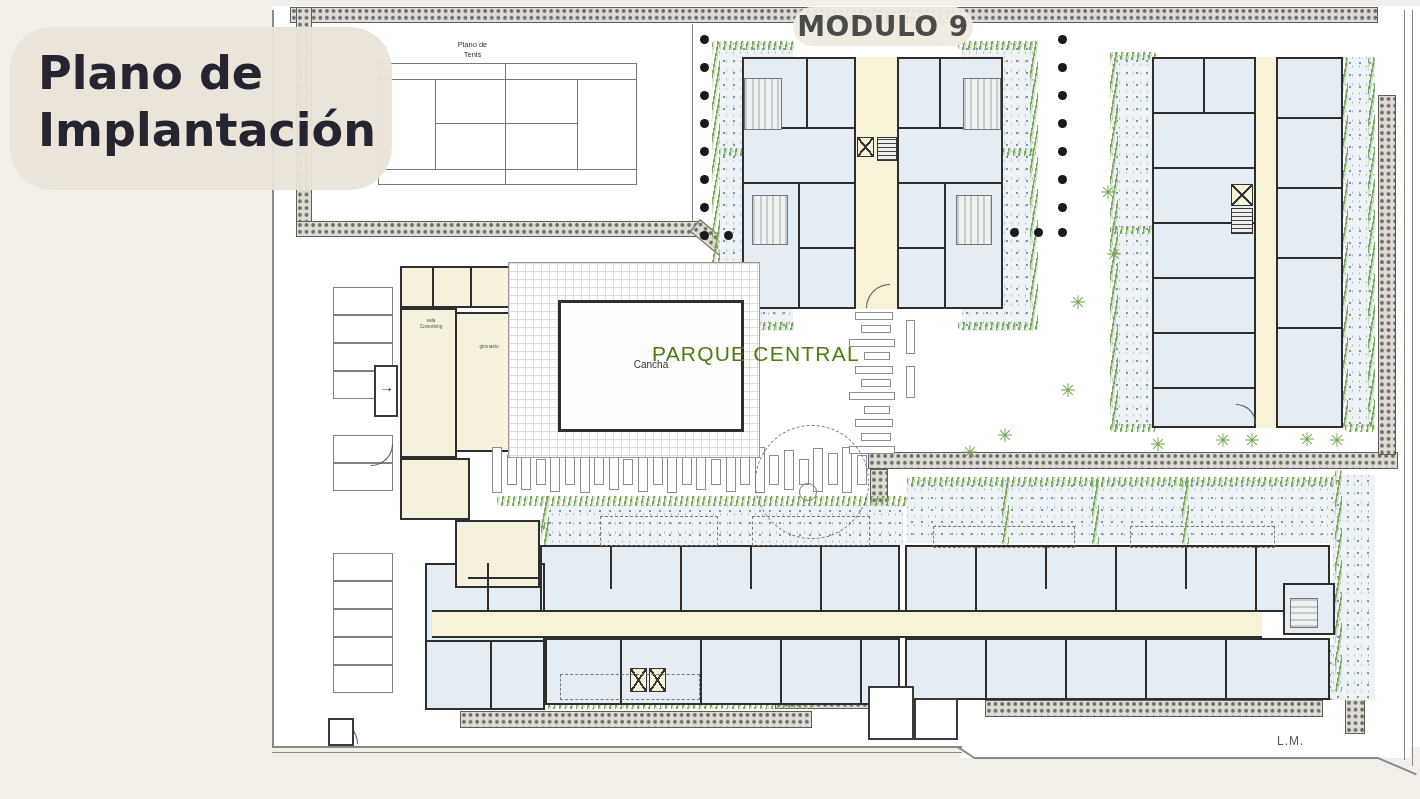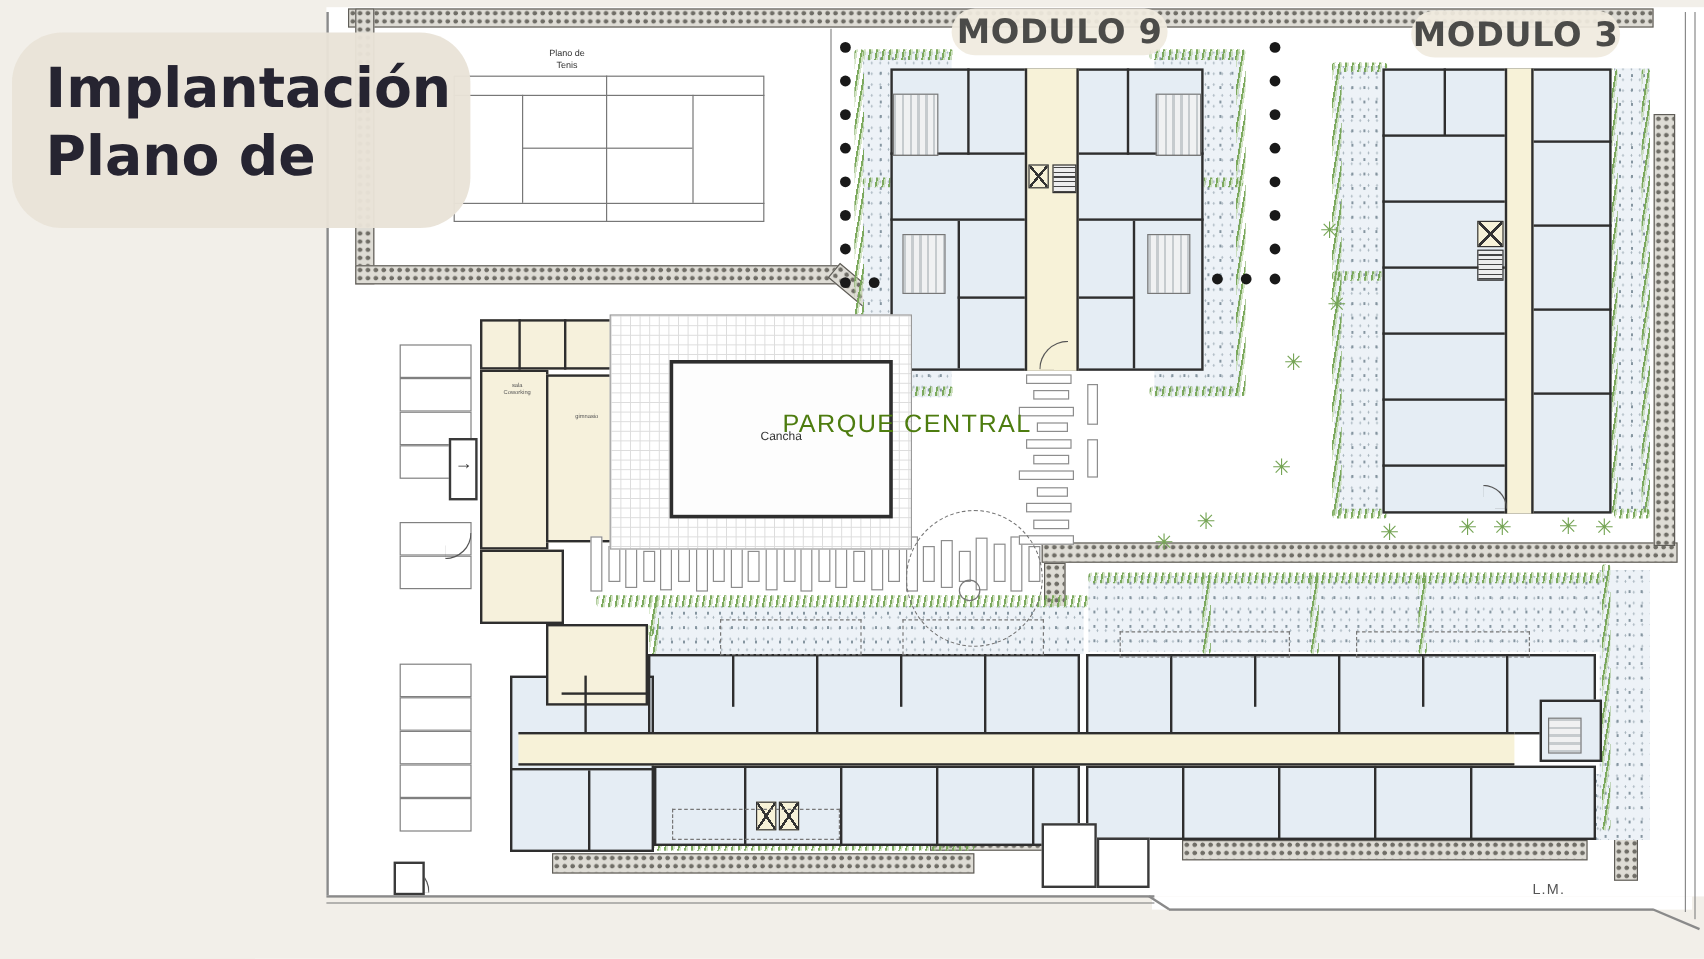--- a/index.html
+++ b/index.html
@@ -304,19 +304,18 @@
   <div class="abs micro" style="left:404px;top:318px;width:90px;">
     <div>sala</div>
     <div>Coworking</div>
   </div>
   <div class="abs micro" style="left:462px;top:344px;width:90px;">gimnasio</div>
   <div class="abs" style="left:379px;top:378px;font-size:15px;color:#333;">→</div>
 
   <div class="abs lm" style="left:1277px;top:734px;">L.M.</div>
 
   <div class="abs pill" style="left:793px;top:7px;width:180px;height:39px;font-size:28px;">MODULO 9</div>
-  <div class="abs pill" style="left:1176px;top:9px;width:174px;height:39px;font-size:28px;">MODULO 3</div>
 
   <div class="abs title-card" style="left:10px;top:27px;width:382px;height:163px;">
+    <div>Plano de</div>
     <div>Implantación</div>
-    <div>Plano de</div>
   </div>
 </div>
 
 </body></html>

